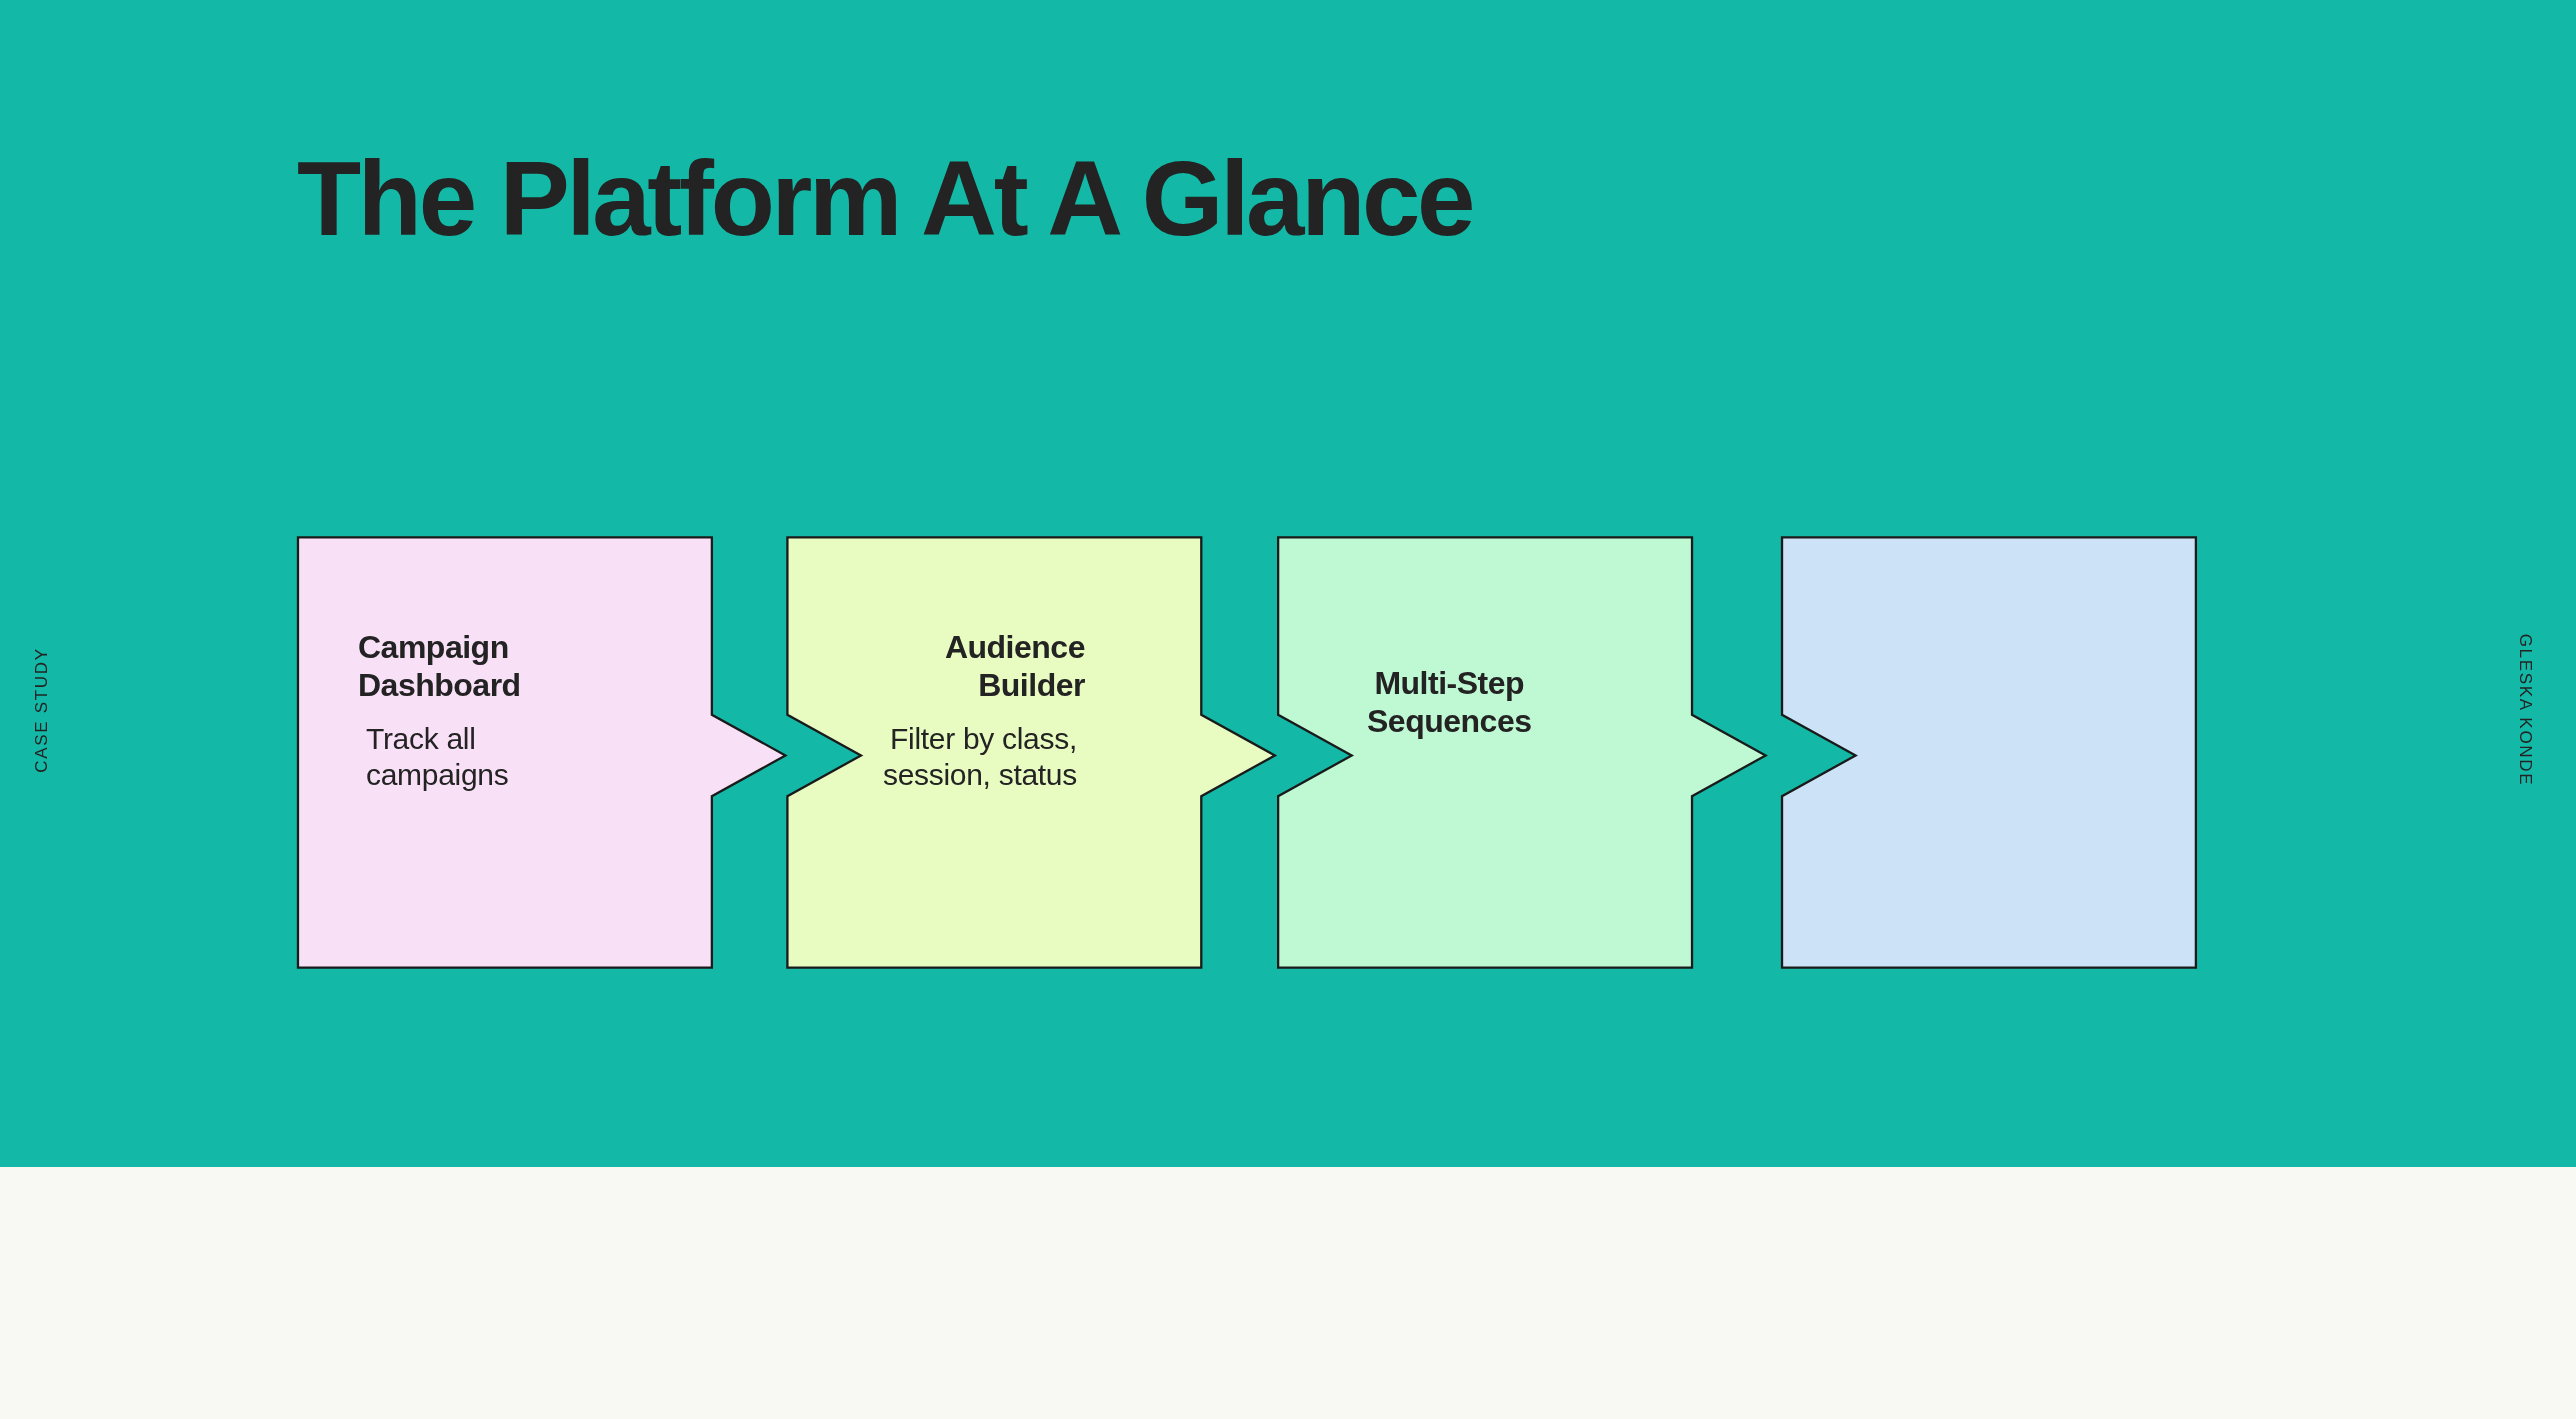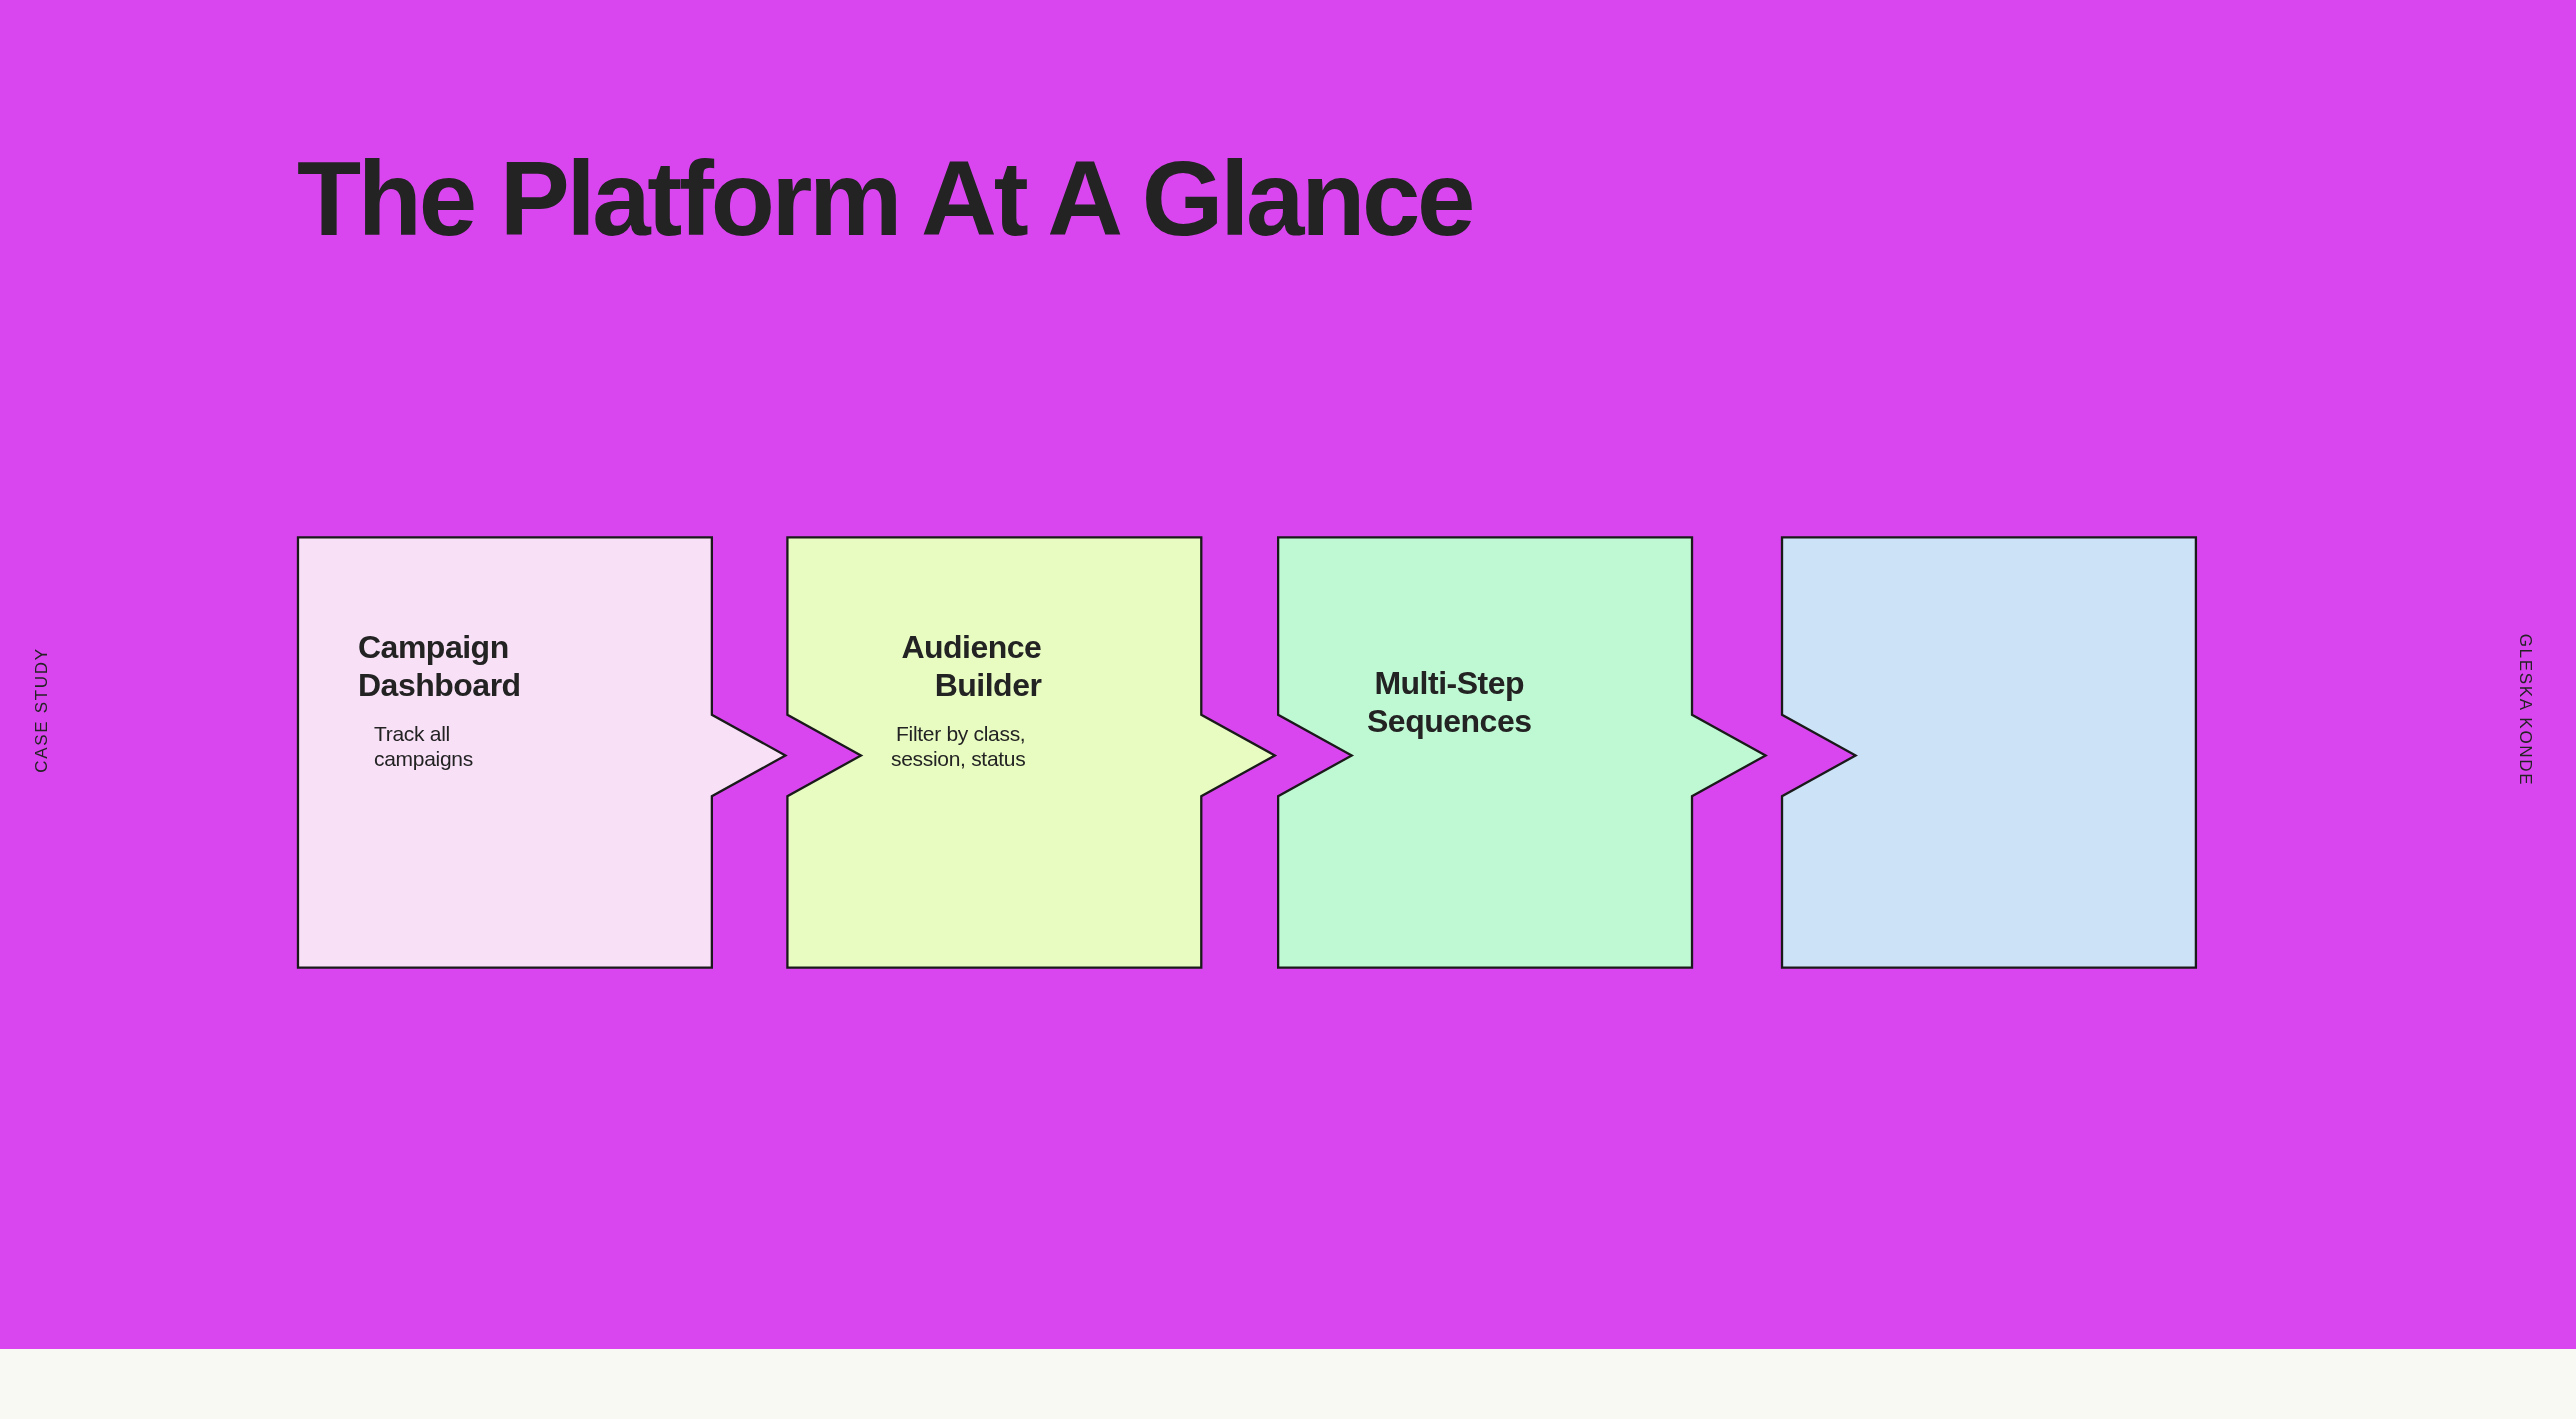--- a/index.html
+++ b/index.html
@@ -13,22 +13,22 @@
     font-family: "Liberation Sans", sans-serif;
     overflow: hidden;
     position: relative;
   }
 
   
   #slide {
     position: absolute;
     inset: 0;
     width: 2576px;
-    height: 1349px;
-    background: #d946ef;
+    height: 1167px;
+    background: #14b8a6;
   }
 
   
   #page-title {
     position: absolute;
     left: 297px;
     top: 146px;
     font-size: 105px;
     line-height: 1.0;
     font-weight: 700;
@@ -86,25 +86,25 @@
   }
   .card-heading {
     font-size: 32px;
     line-height: 1.20;
     font-weight: 700;
     letter-spacing: -0.5px;
     margin: 0 0 16px 0;
     white-space: pre-line;
   }
   .card-body {
-    font-size: 21px;
+    font-size: 30px;
     line-height: 1.22;
     font-weight: 400;
     letter-spacing: -0.3px;
-    margin: 16px;
+    margin: 8px;
     white-space: pre-line;
   }
 </style>
 </head>
 <body>
 
 <div id="slide">
 
   <div id="page-title">The Platform At A Glance</div>
 

